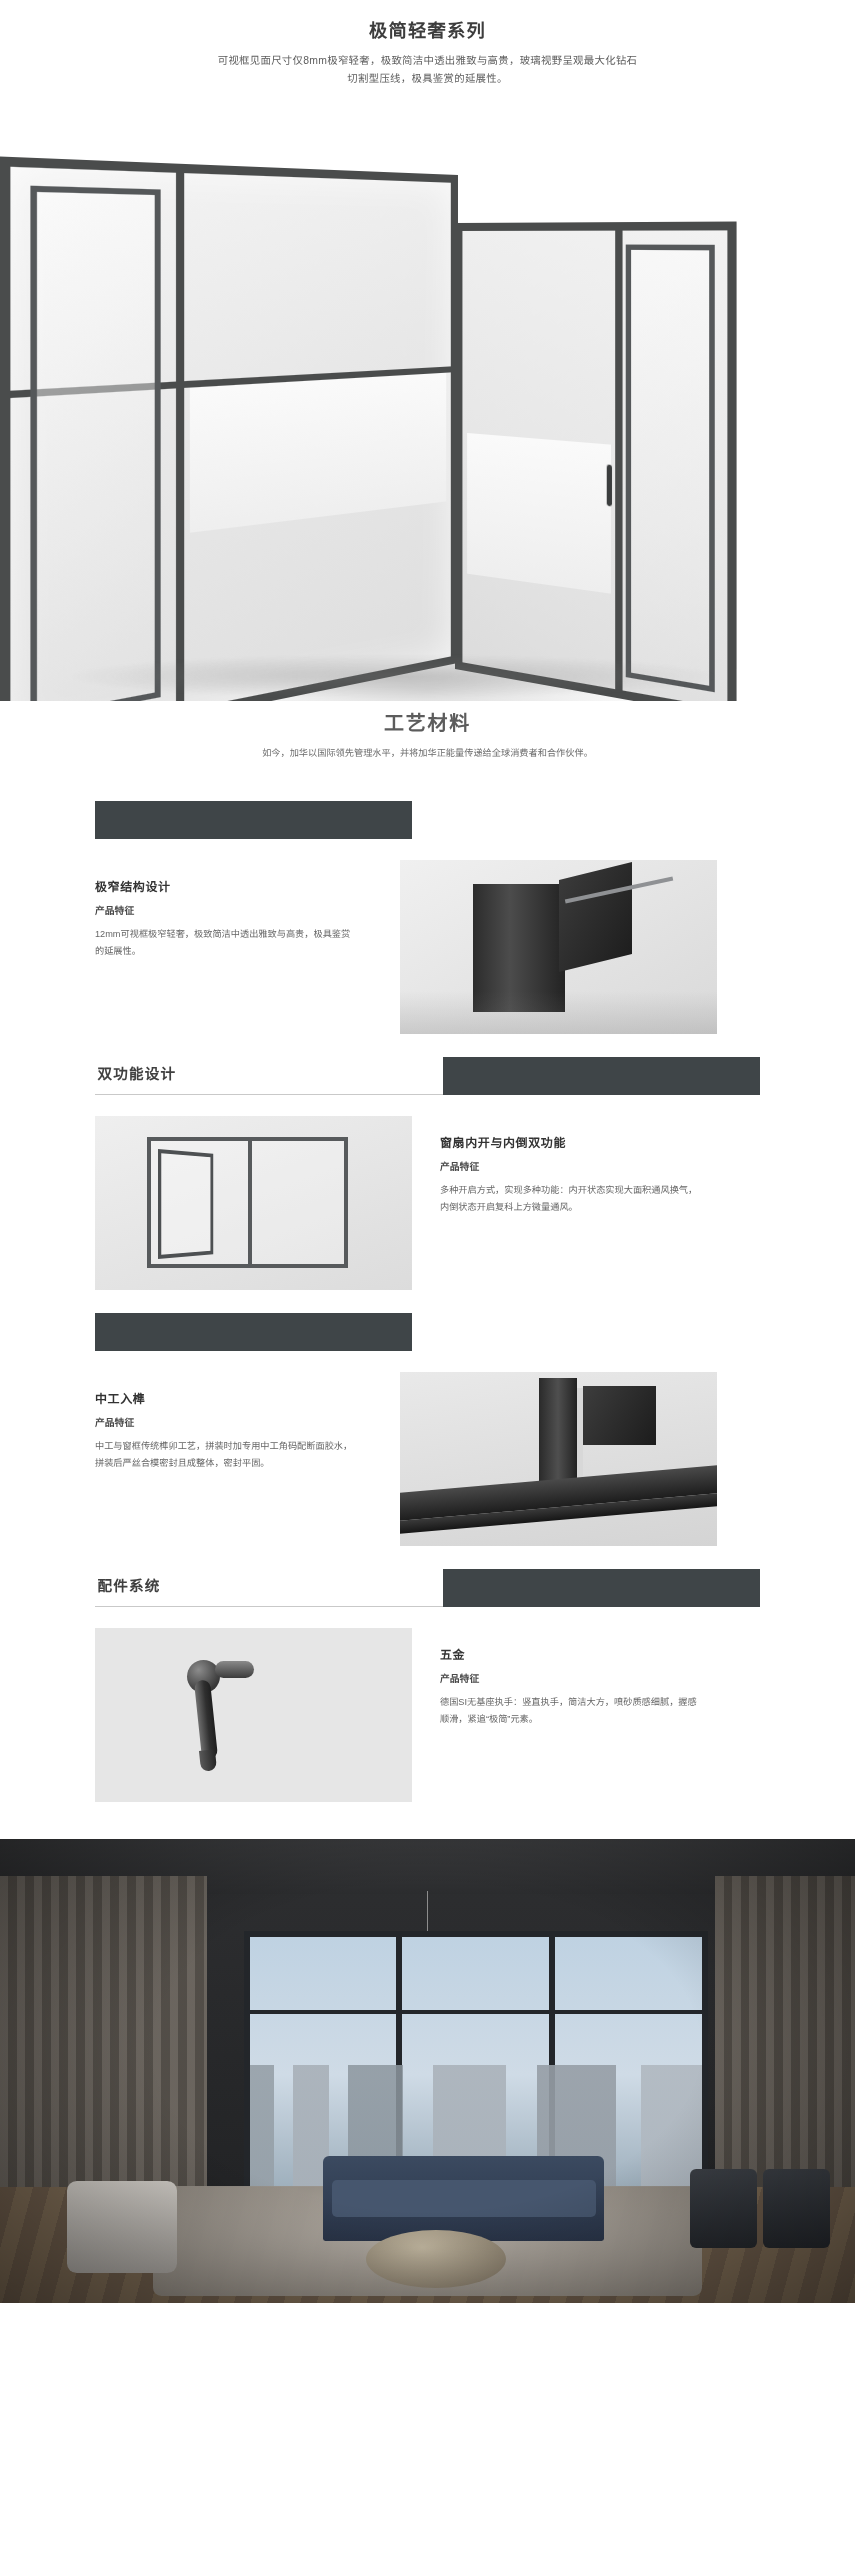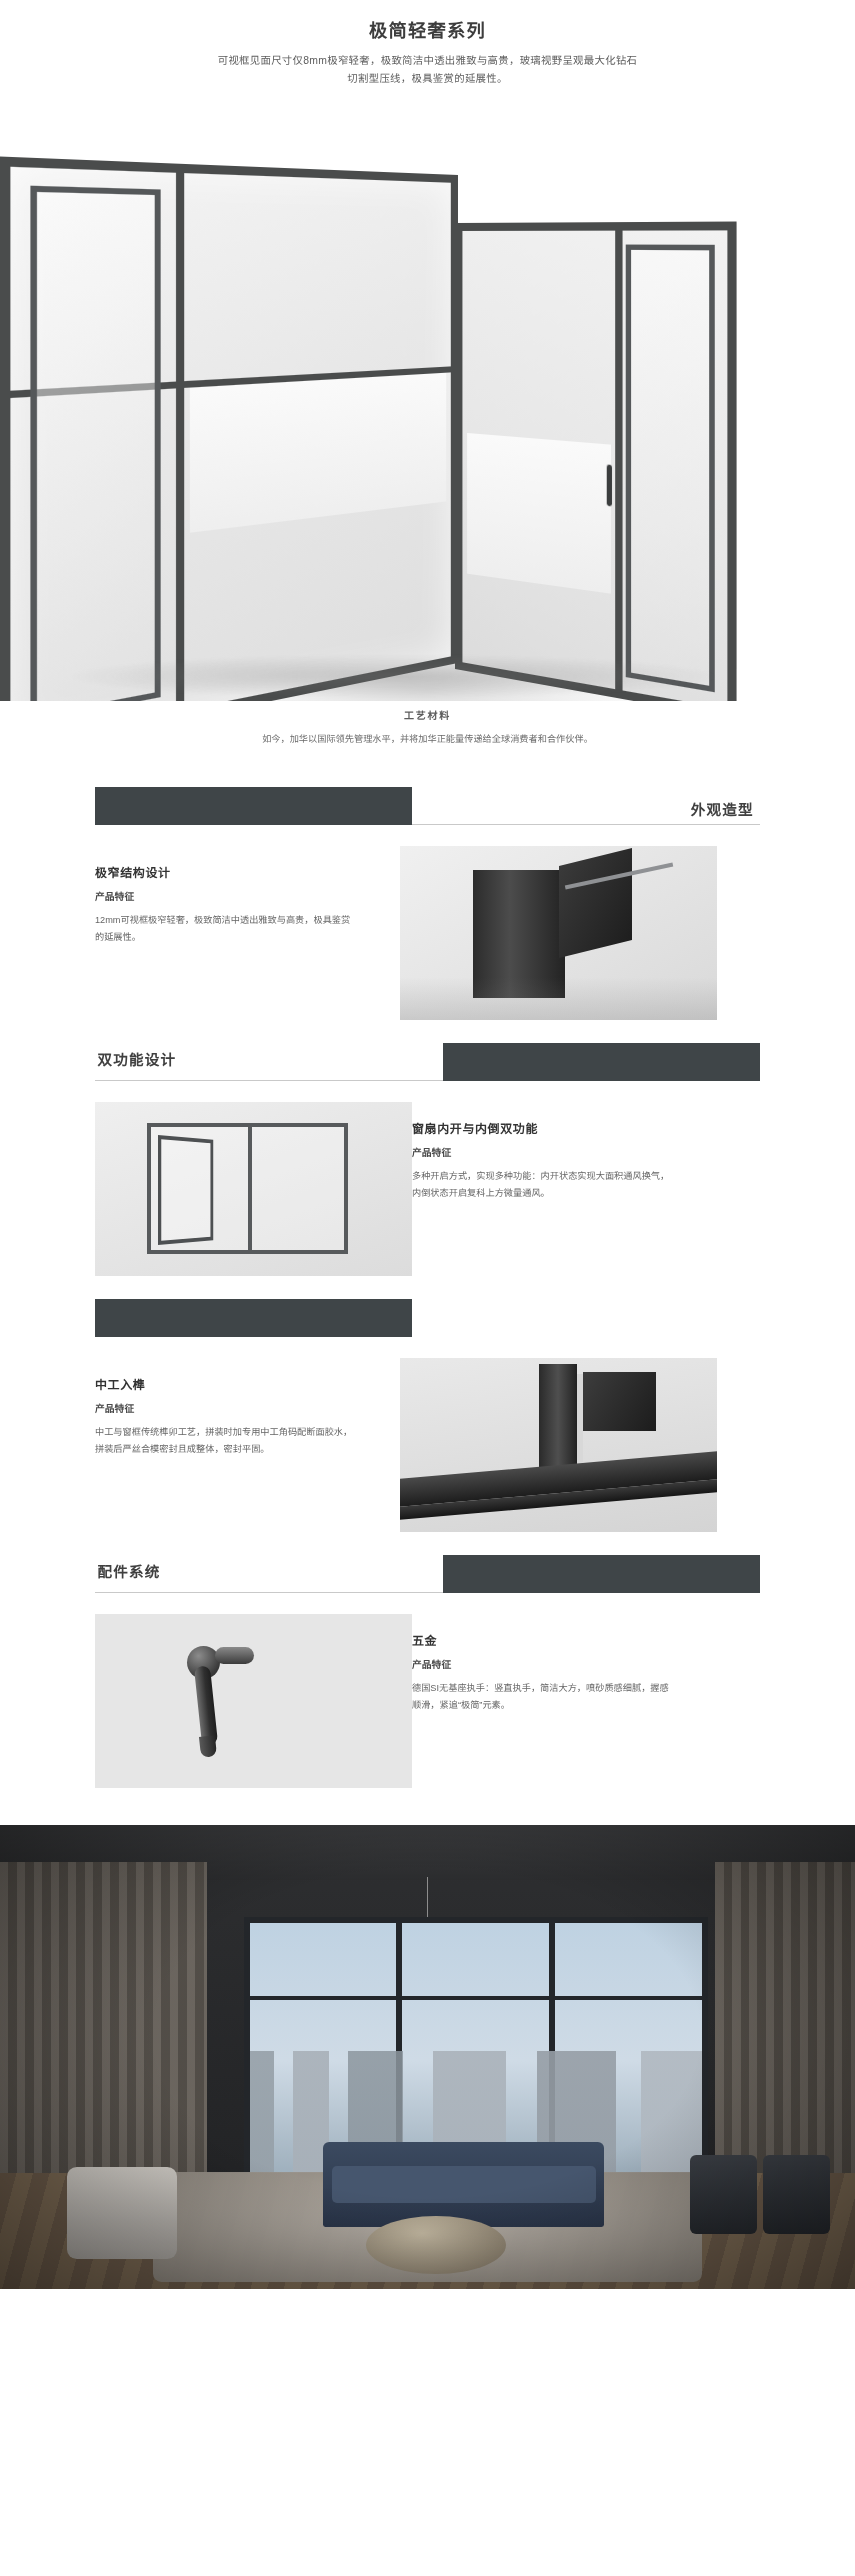--- a/index.html
+++ b/index.html
@@ -126,21 +126,21 @@
     filter: blur(1.2px);
   }
 
   
   .craft {
     text-align: center;
     margin-top: 6.1px;
     padding-bottom: 16px;
   }
   .craft-title {
-    font-size: 10px;
+    font-size: 20px;
     color: #5c5c5c;
     font-weight: 700;
     letter-spacing: 1.8px;
     margin: 0 0 8.5px 0;
   }
   .craft-sub {
     font-size: 9.2px;
     line-height: 17px;
     color: #6a6a6a;
     width: 391px;
@@ -187,21 +187,21 @@
     display: flex;
     margin-top: 21px;
     align-items: flex-start;
   }
   .row.media-right .txt { order: 1; }
   .row.media-right .media { order: 2; }
   .row.media-left .media { order: 1; }
   .row.media-left .txt { order: 2; }
 
   .txt { width: 305px; padding-top: 17px; }
-  .txt.pad-l { }
+  .txt.pad-l { padding-left: 28px; }
   .txt.pad-r { padding-right: 28px; }
   .txt h3 {
     font-size: 12px;
     font-weight: 700;
     color: #333333;
     margin: 0 0 9.8px 0;
     letter-spacing: 0.6px;
   }
   .txt .tag {
     font-size: 9.8px;
@@ -451,23 +451,20 @@
   </section>
 
   <section class="craft">
     <h2 class="craft-title">工艺材料</h2>
     <p class="craft-sub">如今，加华以国际领先管理水平，并将加华正能量传递给全球消费者和合作伙伴。</p>
   </section>
 
   <section class="feature">
     <div class="bar right">
       <div class="slab"></div>
-      <div class="cap">
-        <span>外观造型</span>
-      </div>
     </div>
     <div class="row media-right">
       <div class="txt pad-r">
         <h3>极窄结构设计</h3>
         <div class="tag">产品特征</div>
         <p class="desc">12mm可视框极窄轻奢，极致简洁中透出雅致与高贵，极具鉴赏的延展性。</p>
       </div>
       <div class="media m1">
         <div class="blk"></div>
         <div class="blk2"></div>

